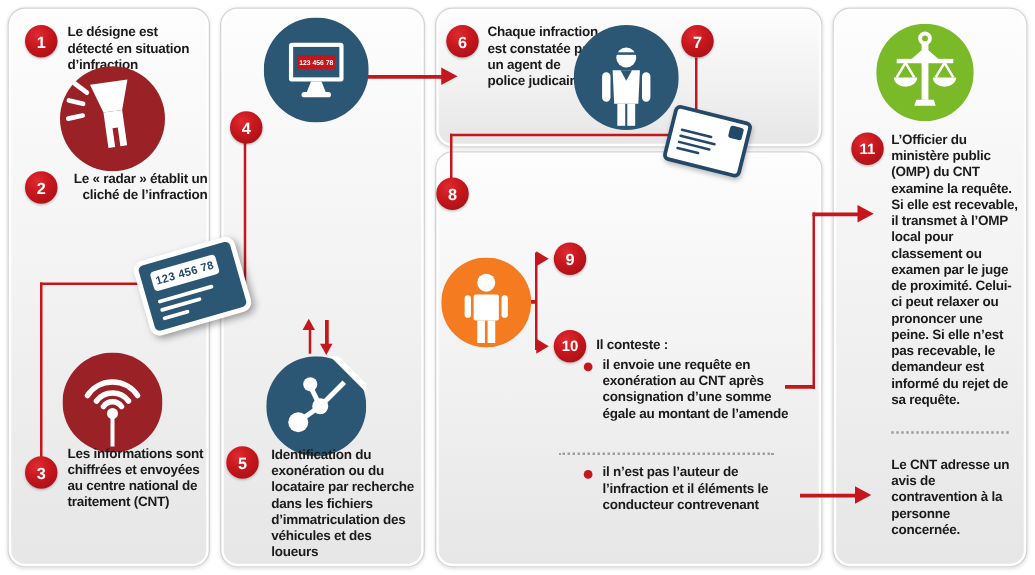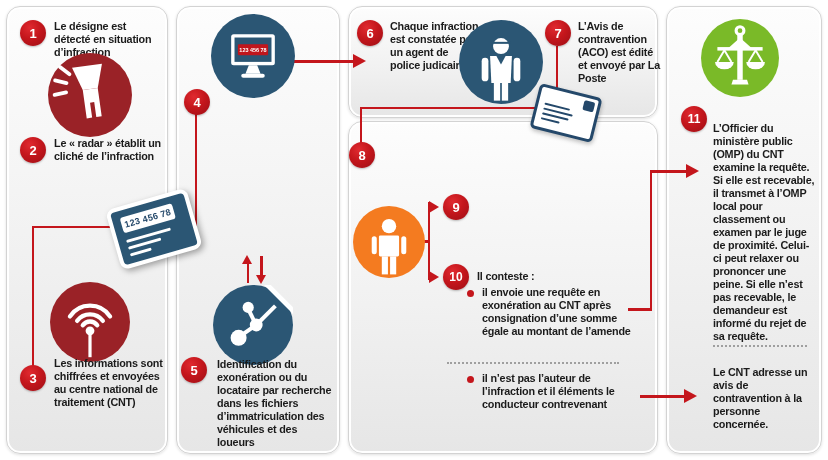--- a/index.html
+++ b/index.html
@@ -87,21 +87,21 @@
       <path d="M42,43 h18 v34 h-6.5 v-18 h-5 v18 H42 z" fill="#fff"></path>
       <g stroke="#fff" stroke-width="4.5" stroke-linecap="round">
         <line x1="29" y1="22" x2="19" y2="12"></line>
         <line x1="24" y1="32" x2="11" y2="27"></line>
         <line x1="22" y1="43" x2="8" y2="44"></line>
       </g>
     </g>
   </svg>
 
   <div class="num" style="left:20px;top:137px;">2</div>
-  <div class="txt" style="left:54px;top:137px;width:112px;">Le « radar » établit un cliché de l’infraction</div>
+  <div class="txt" style="left:54px;top:137px;width:112px;text-align:right;">Le « radar » établit un cliché de l’infraction</div>
 
   <svg class="icon" style="left:50px;top:282px;" width="80" height="80" viewBox="0 0 100 100">
     <circle cx="50" cy="50" r="50" fill="#9a2227"></circle>
     <g stroke="#fff" stroke-width="5.5" stroke-linecap="round" fill="none">
       <path d="M25,43 A30,30 0 0 1 75,43"></path>
       <path d="M34,48.5 A20,20 0 0 1 66,48.5"></path>
       <path d="M41,54 A11,11 0 0 1 59,54"></path>
     </g>
     <circle cx="50" cy="61" r="5.5" fill="#fff"></circle>
     <rect x="48" y="64" width="4" height="30" fill="#fff"></rect>
@@ -149,21 +149,20 @@
       <rect x="27" y="45" width="8" height="28" rx="4"></rect>
       <rect x="65" y="45" width="8" height="28" rx="4"></rect>
       <rect x="41.5" y="75" width="7.5" height="21"></rect>
       <rect x="51" y="75" width="7.5" height="21"></rect>
     </g>
     <rect x="38.5" y="26" width="23" height="2.4" fill="#2b5674"></rect>
     <polygon points="44.5,43 55.5,43 50,53" fill="#2b5674"></polygon>
   </svg>
 
   <div class="num" style="left:545px;top:20px;">7</div>
-  <div class="txt" style="left:578px;top:20px;width:84px;">L’Avis de contravention (ACO) est édité et envoyé par La Poste</div>
 
   <div class="num" style="left:349px;top:142px;">8</div>
 
   <svg class="icon" style="left:353px;top:206px;" width="72" height="72" viewBox="0 0 100 100">
     <circle cx="50" cy="50" r="50" fill="#f47b20"></circle>
     <g fill="#fff">
       <circle cx="50" cy="28" r="10"></circle>
       <rect x="36" y="41" width="28" height="29" rx="2"></rect>
       <rect x="26" y="42" width="7" height="25" rx="3.5"></rect>
       <rect x="67" y="42" width="7" height="25" rx="3.5"></rect>
@@ -194,21 +193,21 @@
       <rect x="21" y="36" width="58" height="4.5"></rect>
       <path d="M30,40 L21,55 M30,40 L39,55" stroke="#fff" stroke-width="2.5" fill="none"></path>
       <path d="M18,55 a12,9.5 0 0 0 24,0 z"></path>
       <path d="M70,40 L61,55 M70,40 L79,55" stroke="#fff" stroke-width="2.5" fill="none"></path>
       <path d="M58,55 a12,9.5 0 0 0 24,0 z"></path>
       <polygon points="41,78 59,78 61,84 39,84"></polygon>
     </g>
   </svg>
 
   <div class="num two" style="left:681px;top:106px;">11</div>
-  <div class="txt" style="left:713px;top:106px;width:102px;margin-top:16px;">L’Officier du ministère public (OMP) du CNT examine la requête. Si elle est recevable, il transmet à l’OMP local pour classement ou examen par le juge de proximité. Celui-ci peut relaxer ou prononcer une peine. Si elle n’est pas recevable, le demandeur est informé du rejet de sa requête.</div>
+  <div class="txt" style="left:713px;top:106px;width:102px;">L’Officier du ministère public (OMP) du CNT examine la requête. Si elle est recevable, il transmet à l’OMP local pour classement ou examen par le juge de proximité. Celui-ci peut relaxer ou prononcer une peine. Si elle n’est pas recevable, le demandeur est informé du rejet de sa requête.</div>
 
   <div class="dotsep" style="left:713px;top:345px;width:94px;"></div>
   <div class="txt" style="left:713px;top:366px;width:102px;">Le CNT adresse un avis de contravention à la personne concernée.</div>
 
   <div class="photocard">
     <div class="plate">123 456 78</div>
     <div class="cline" style="top:30px;width:46px;"></div>
     <div class="cline" style="top:37px;width:34px;"></div>
     <div class="cline" style="top:44px;width:22px;"></div>
   </div>

